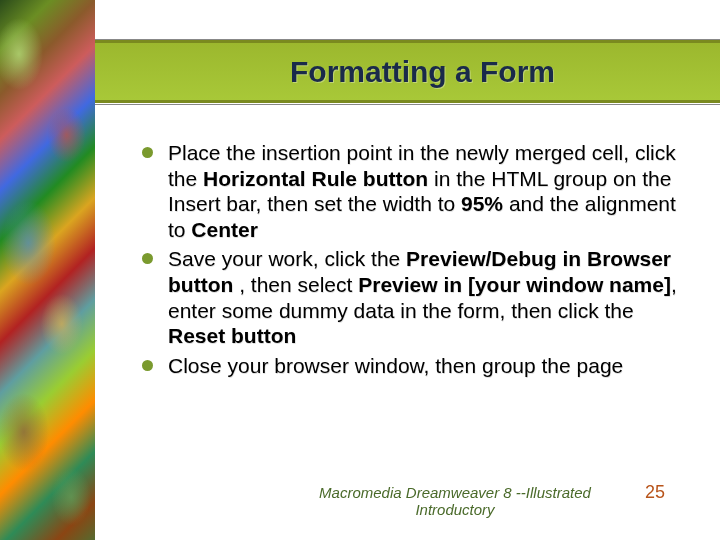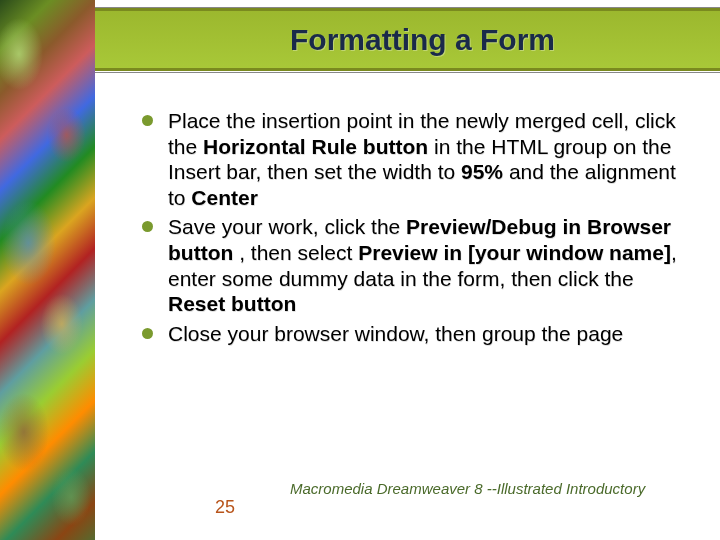--- a/index.html
+++ b/index.html
@@ -37,20 +37,21 @@
       radial-gradient(ellipse 35px 50px at 70% 25%, rgba(200,80,60,0.7), transparent 55%),
       radial-gradient(ellipse 45px 70px at 30% 45%, rgba(80,140,200,0.7), transparent 60%),
       radial-gradient(ellipse 38px 55px at 65% 60%, rgba(220,180,80,0.7), transparent 55%),
       radial-gradient(ellipse 42px 65px at 25% 80%, rgba(140,100,60,0.8), transparent 60%),
       radial-gradient(ellipse 36px 52px at 75% 92%, rgba(100,160,90,0.7), transparent 55%);
   }
   .content {
     flex: 1;
     position: relative;
     padding: 0;
+    margin-top: 32px;
   }
   .title-band {
     height: 80px;
     background: linear-gradient(to bottom,
       #ffffff 0%, #ffffff 10%,
       #7a8a1f 10%, #7a8a1f 14%,
       #9cb82e 14%, #a8c838 85%,
       #7a8a1f 85%, #7a8a1f 89%,
       #ffffff 89%, #ffffff 100%);
     display: flex;
@@ -105,21 +106,20 @@
   .underline { }
   .footer {
     position: absolute;
     bottom: 22px;
     left: 95px;
     right: 0;
     display: flex;
     align-items: baseline;
     justify-content: center;
     font-family: "Comic Sans MS", cursive, sans-serif;
-    flex-direction: column;
   }
   .footer-text {
     font-size: 15px;
     font-style: italic;
     color: #4a6a2a;
     text-align: center;
     flex: 1;
     padding-left: 100px;
   }
   .page-number {

